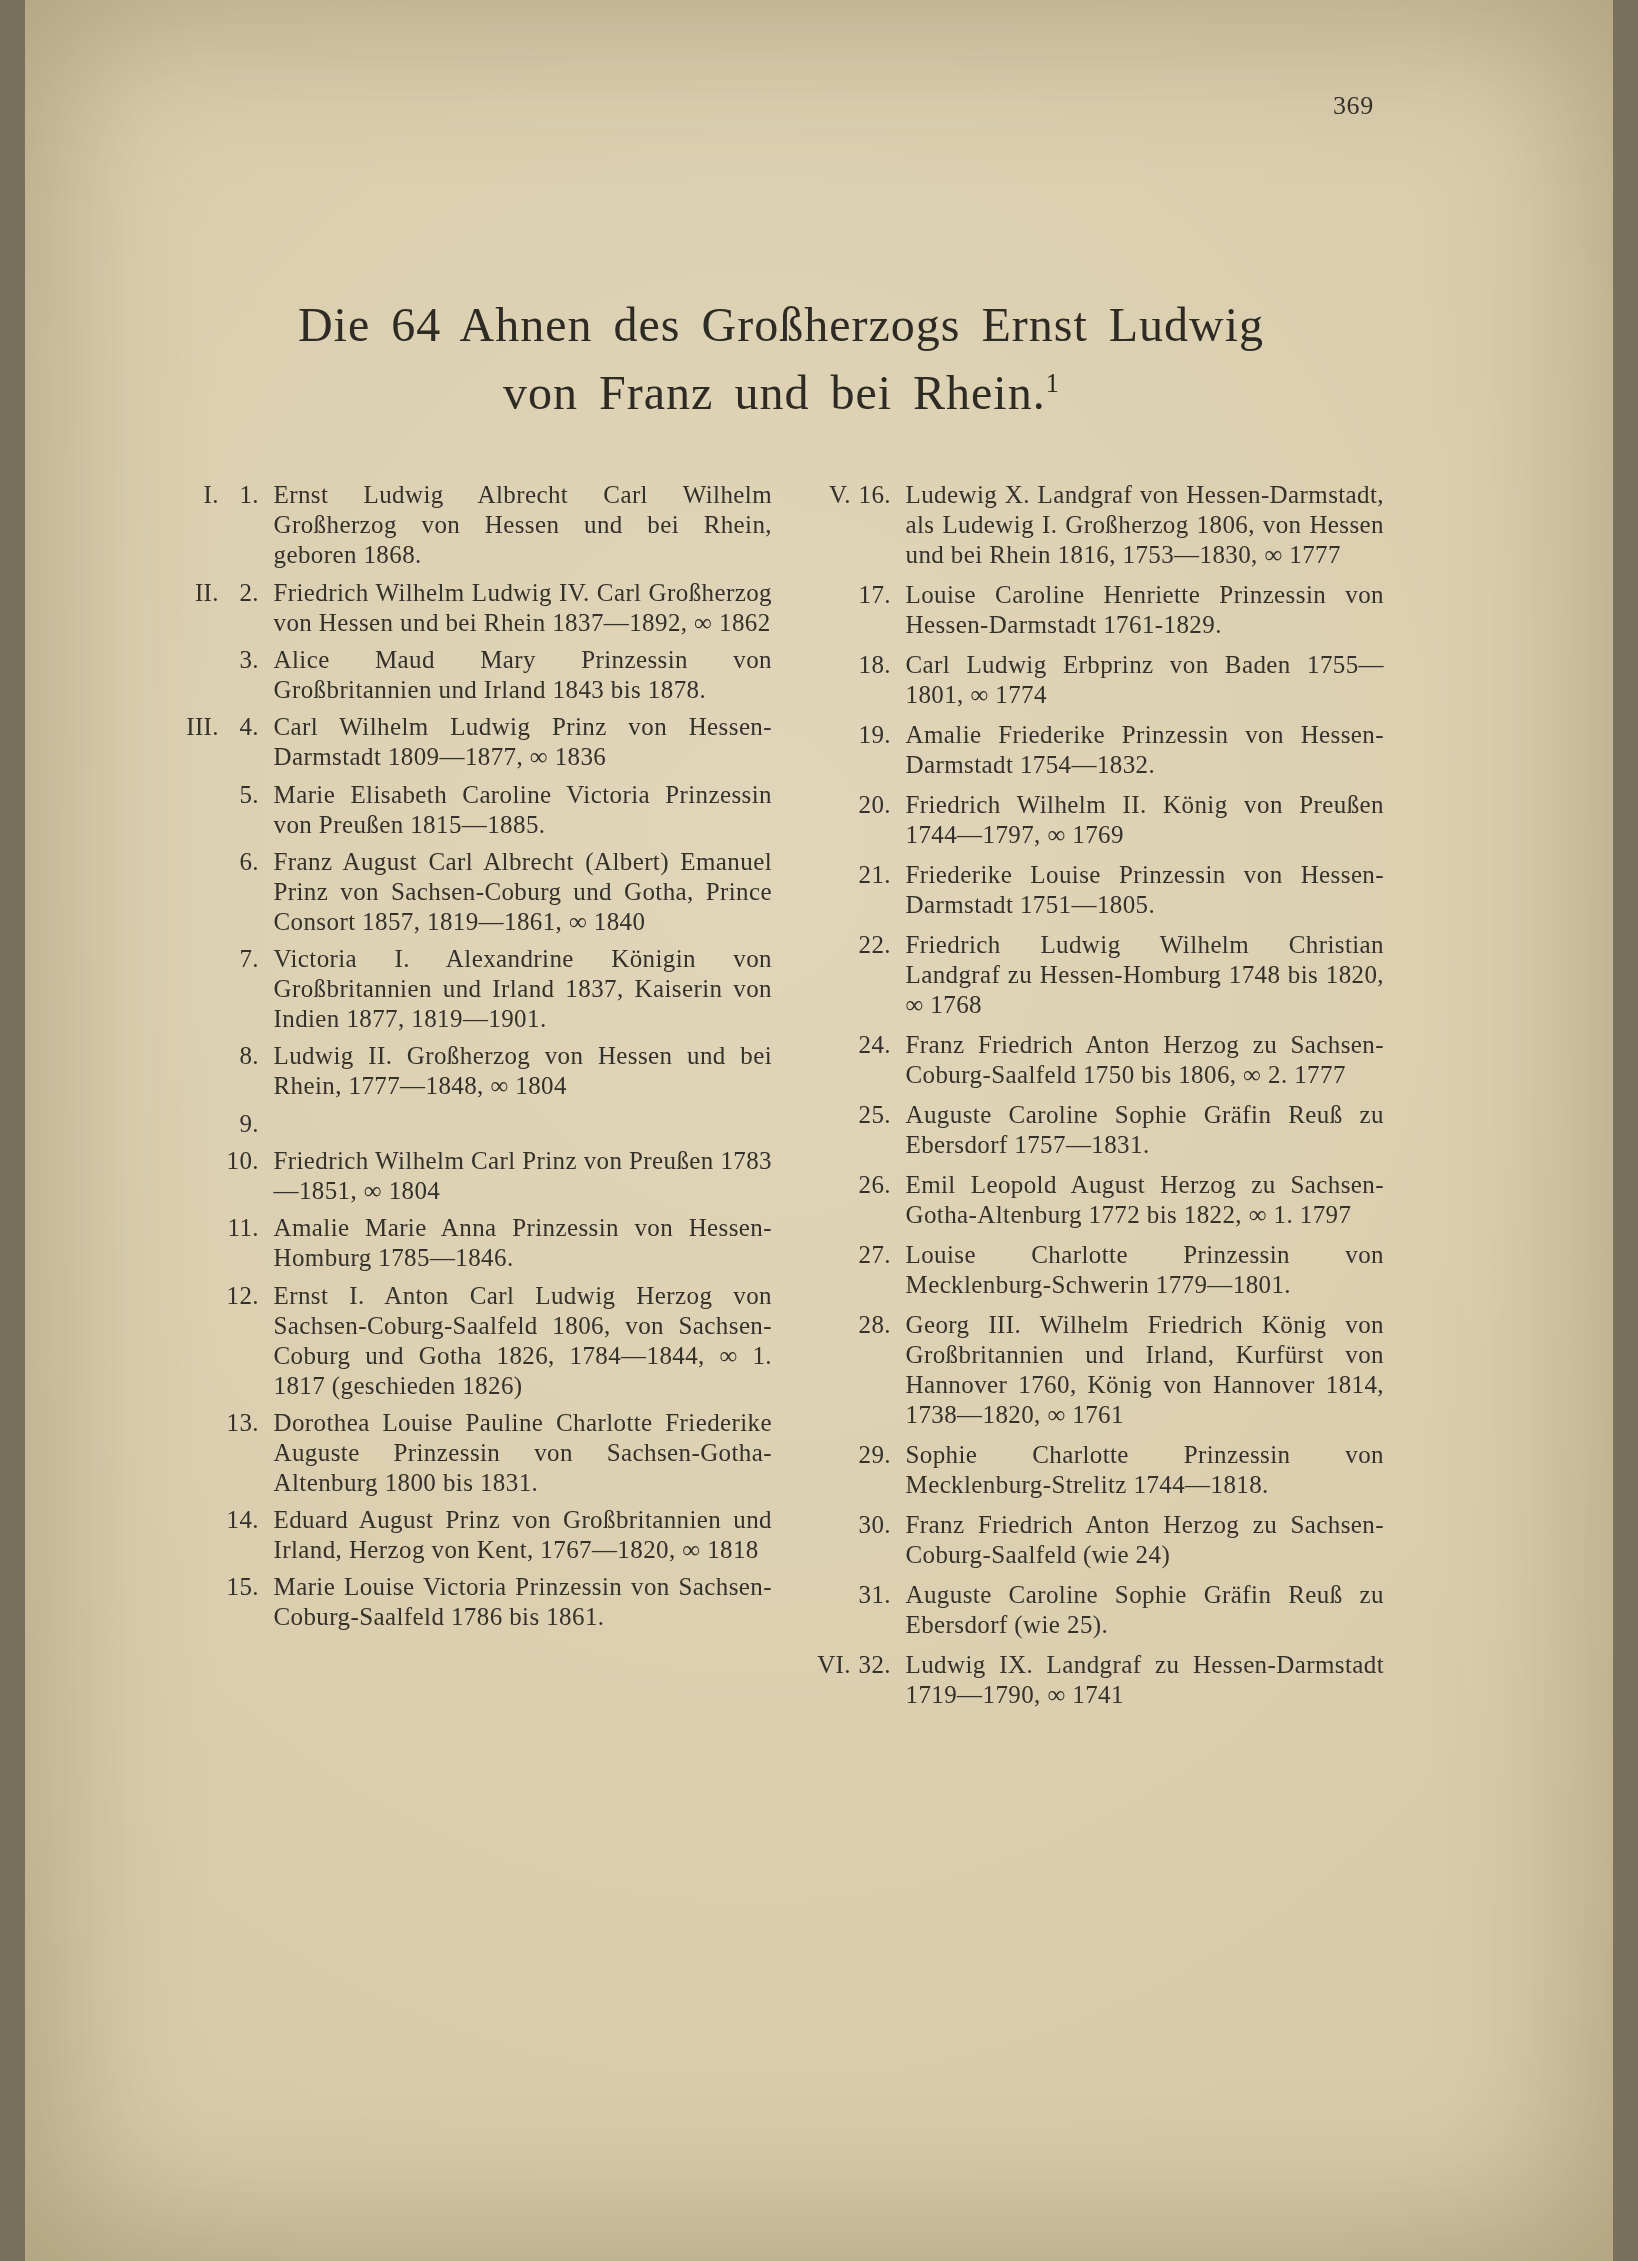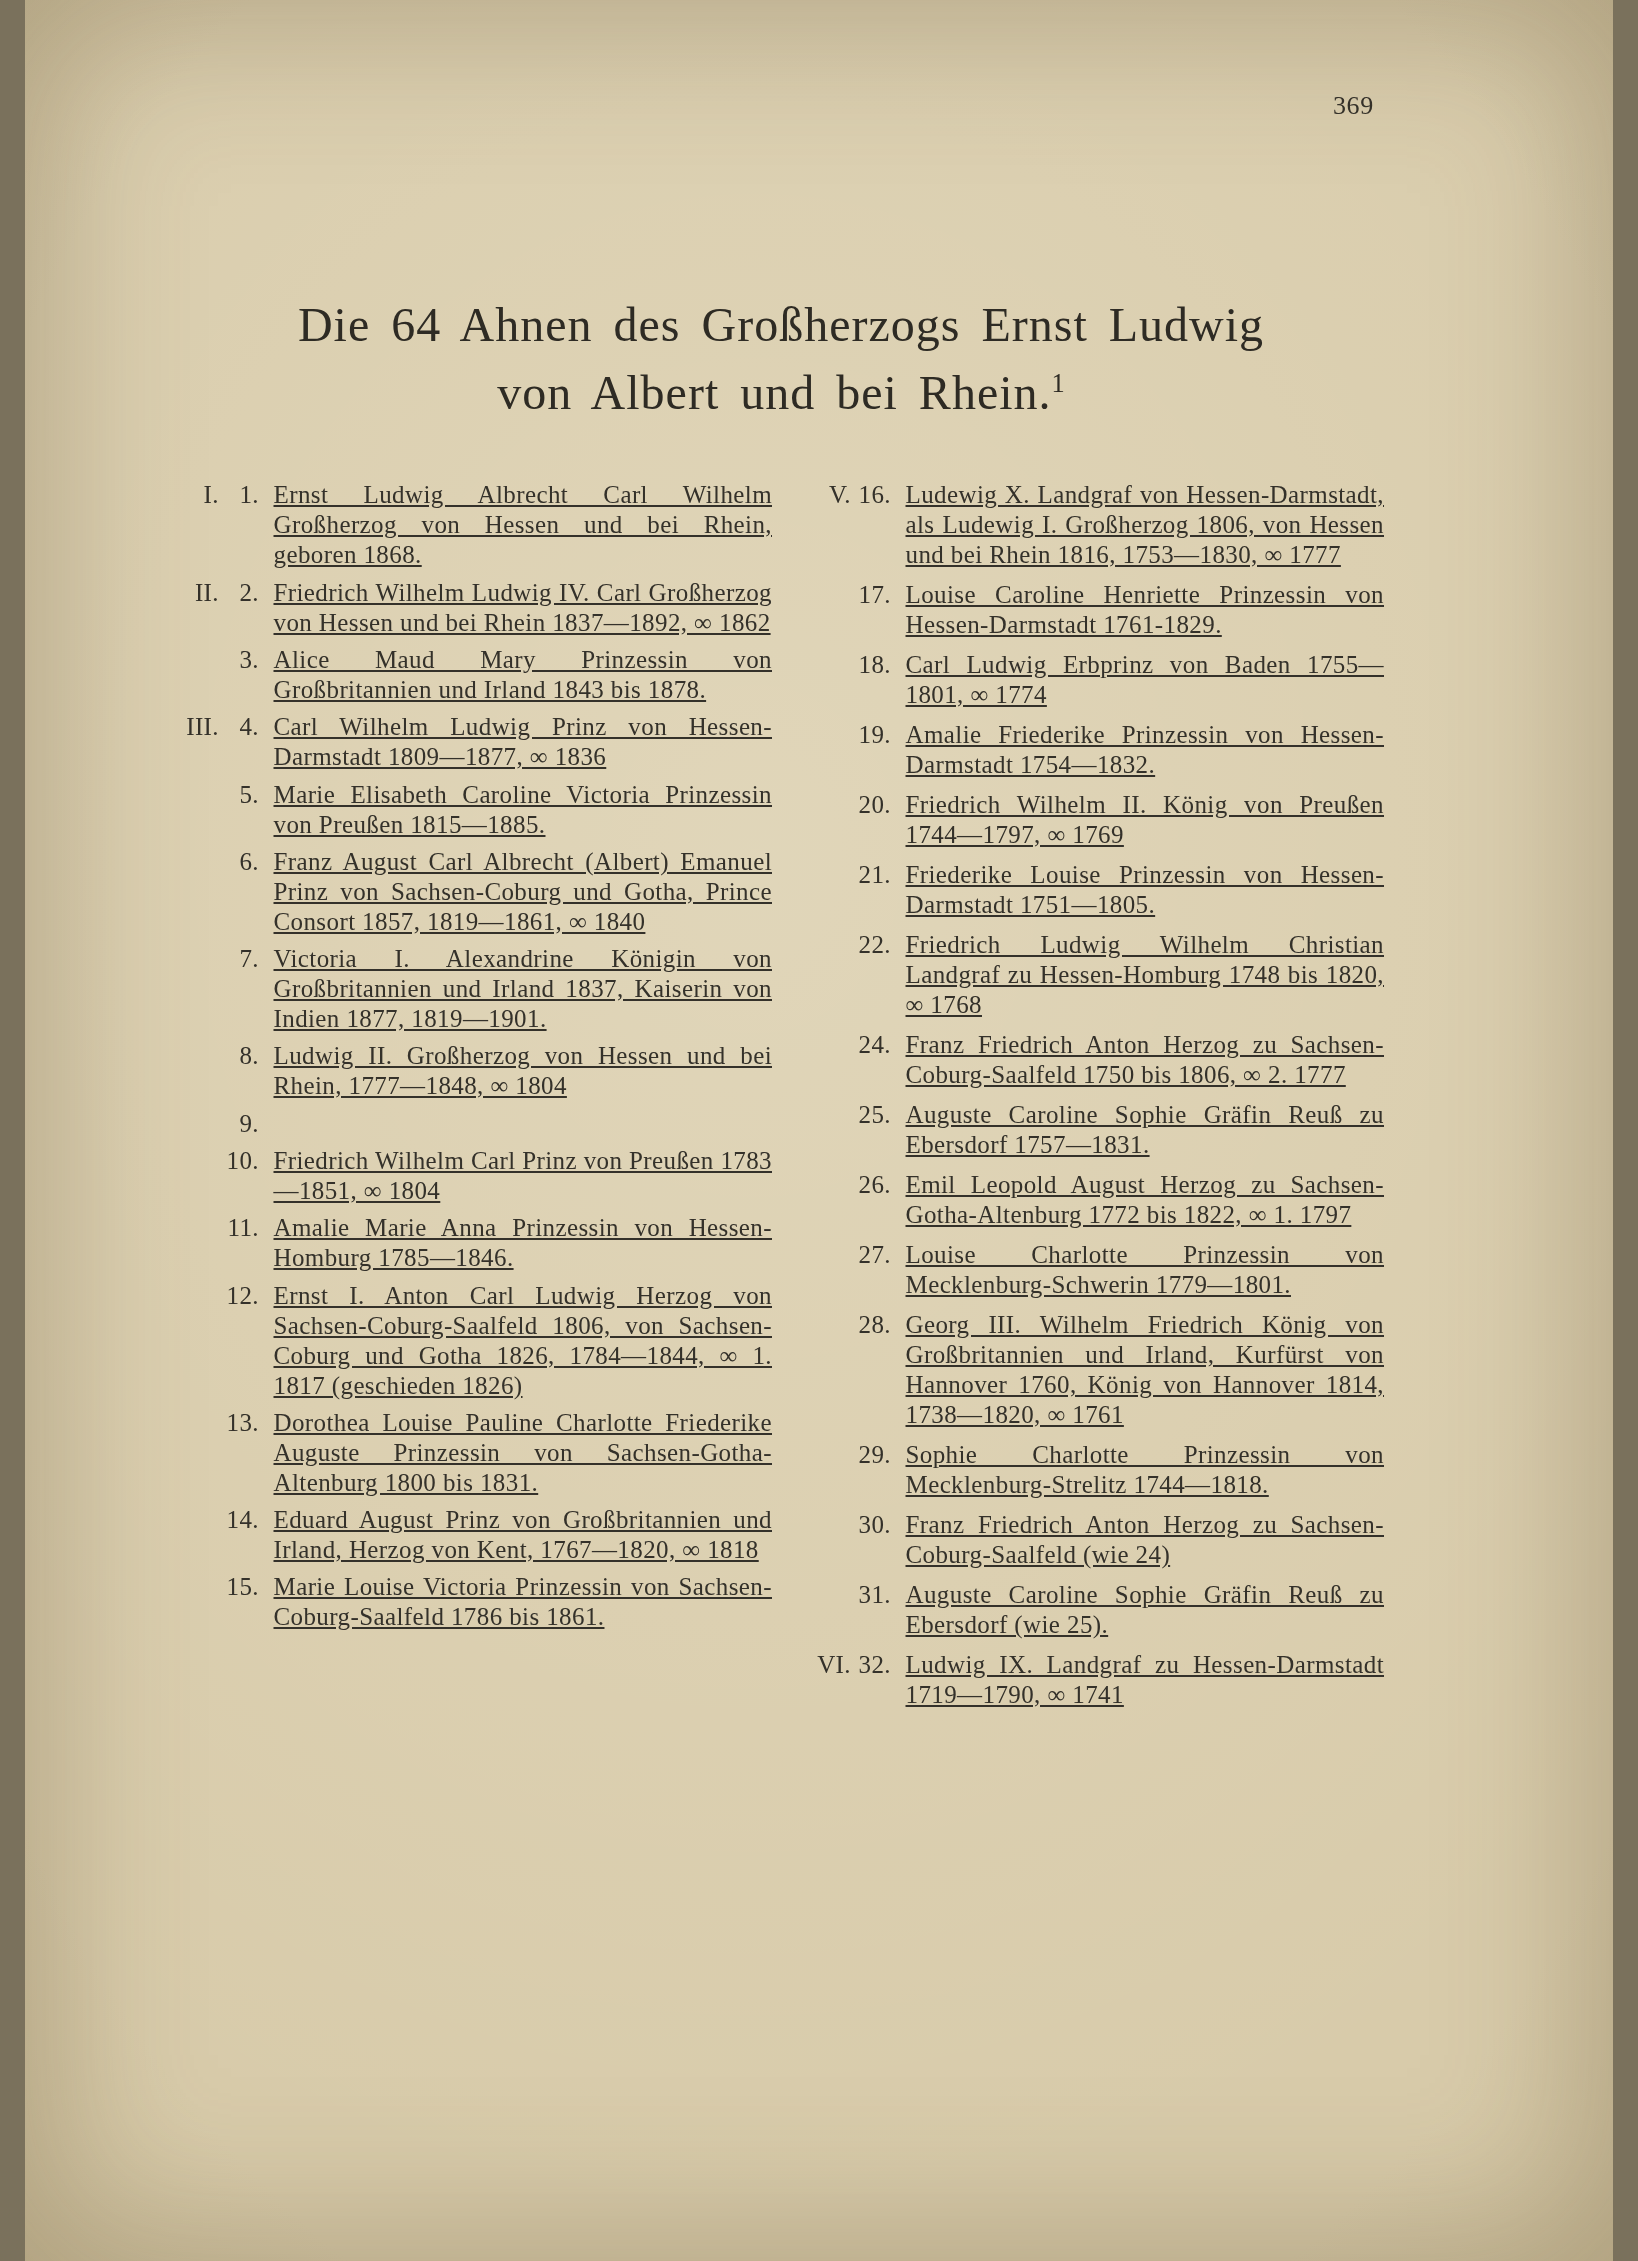--- a/index.html
+++ b/index.html
@@ -72,33 +72,32 @@
     margin-bottom:7.3px;
   }
   .col.right .entry{ margin-bottom:10px; }
   .gen,.num{
     text-align:right;
     white-space:nowrap;
   }
   .text{
     padding-left:14.5px;
     text-align:justify;
-    text-decoration:underline;
   }
 </style>
 </head>
 <body>
 
 <div class="page">
   <div class="page-number">369</div>
 
   <div class="content">
     <h1 class="title">
       <span>Die 64 Ahnen des Großherzogs Ernst Ludwig</span><br>
-      <span>von Albert und bei Rhein.</span><sup>1</sup>
+      <span>von Franz und bei Rhein.</span><sup>1</sup>
     </h1>
 
     <div class="columns">
       <div class="col left" id="col-left">
           <div class="entry">
             <span class="gen">I.</span>
             <span class="num">1.</span>
             <span class="text">Ernst Ludwig Albrecht Carl Wilhelm Großherzog von Hessen und bei Rhein, geboren 1868.</span>
           </div>
           <div class="entry">

